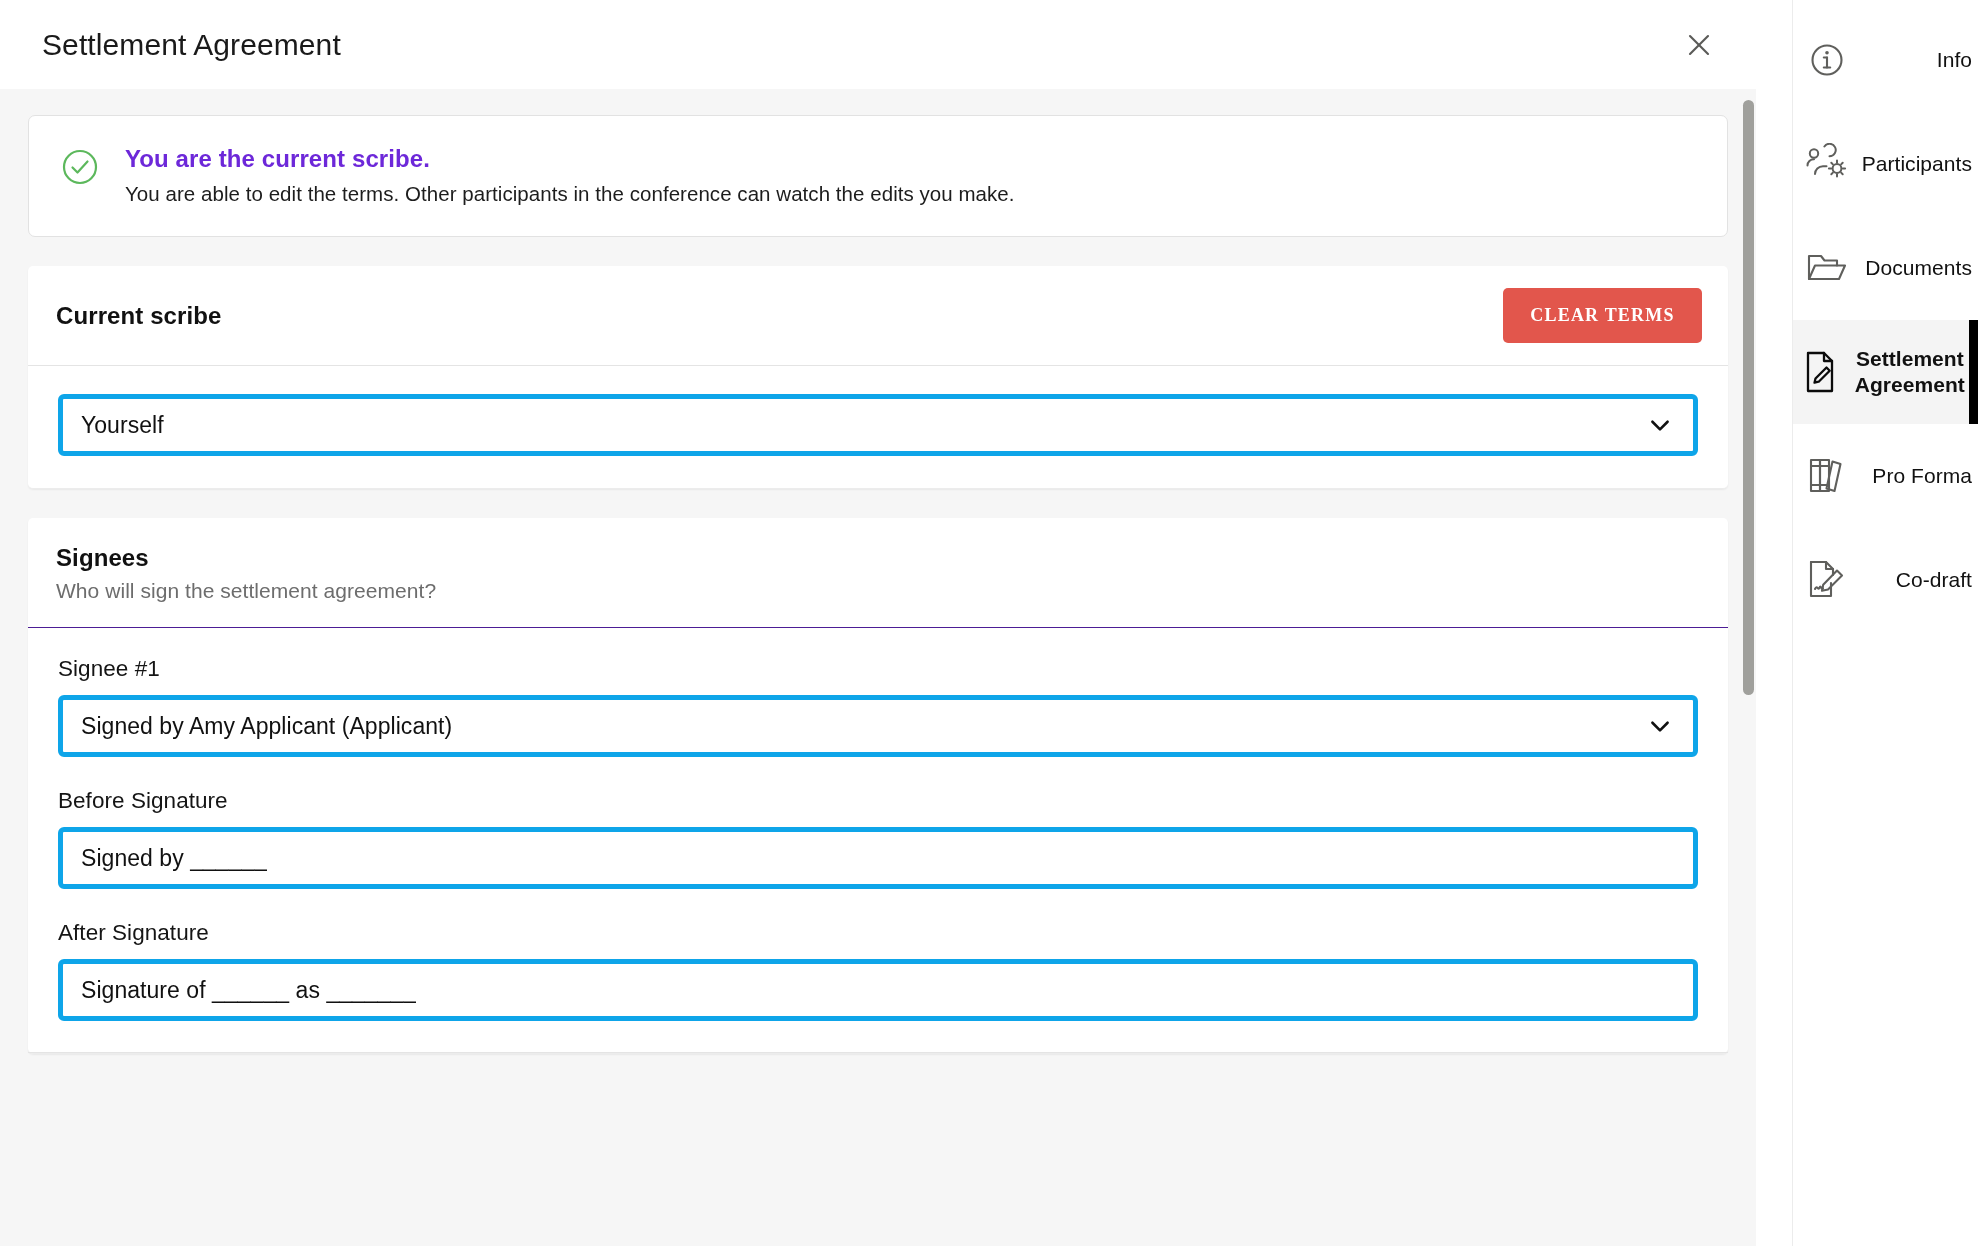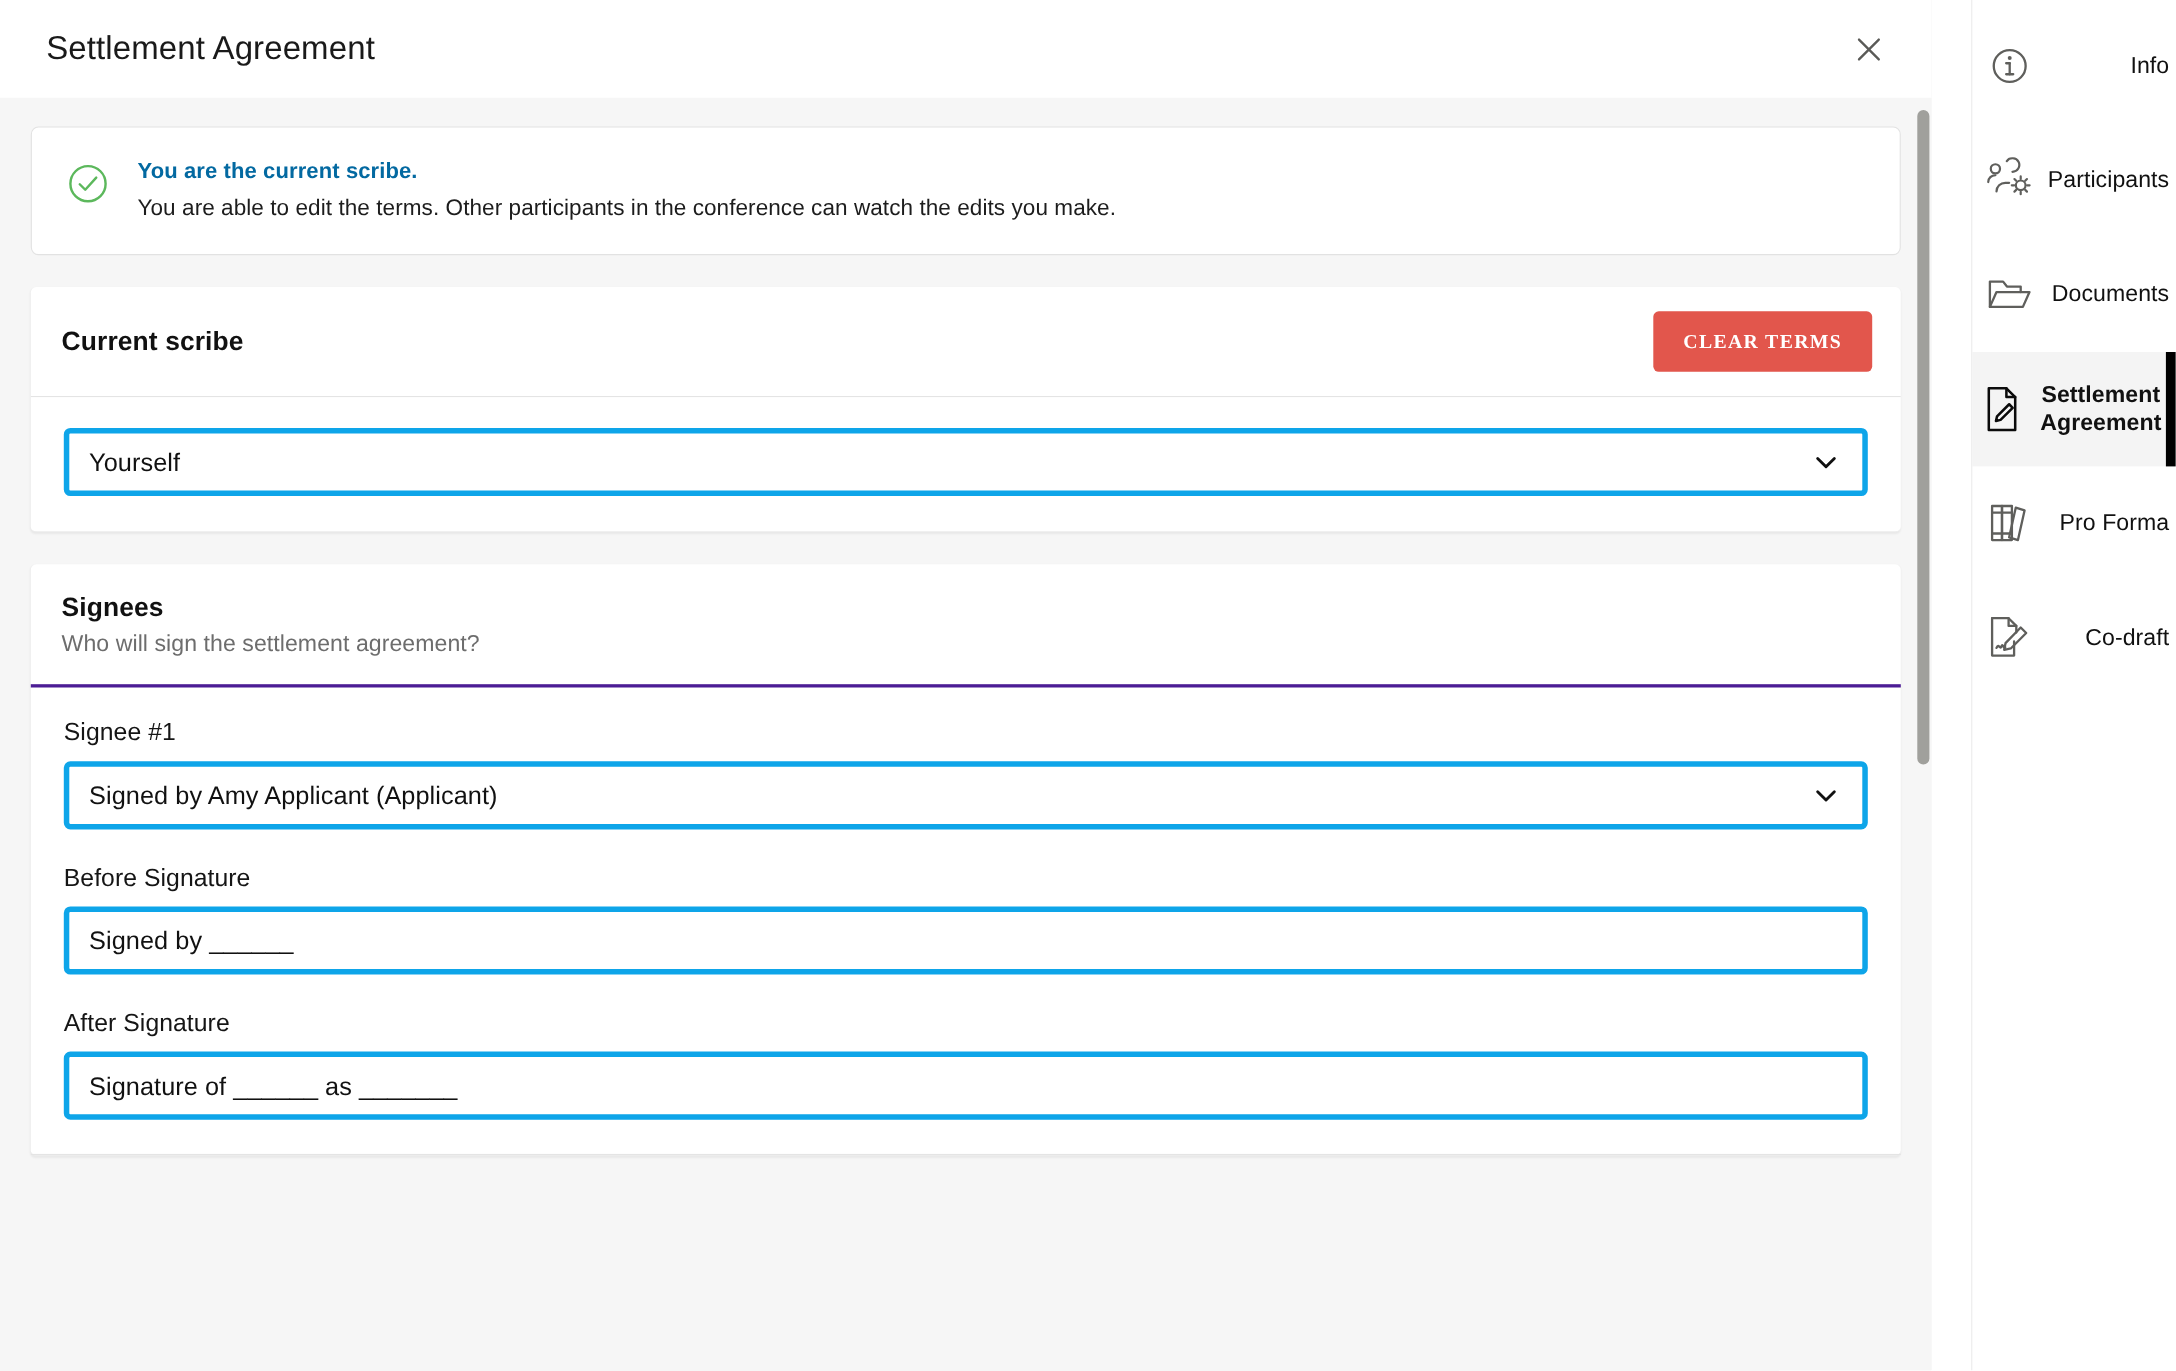--- a/index.html
+++ b/index.html
@@ -58,23 +58,23 @@
     border: 1px solid #e2e2e2;
     border-radius: 7px;
     padding: 28px 30px 30px 30px;
     display: flex;
     gap: 24px;
     align-items: flex-start;
   }
   .alert-icon { flex: 0 0 auto; margin-top: 2px; }
   .alert-text { padding-top: 1px; }
   .alert-title {
-    font-size: 20px;
+    font-size: 24px;
     font-weight: bold;
-    color: #0369a1;
+    color: #6d28d9;
     margin-bottom: 9px;
     letter-spacing: 0.1px;
   }
   .alert-desc {
     font-size: 20.5px;
     color: #1d1d1d;
     letter-spacing: 0.05px;
   }
 
   
@@ -115,21 +115,21 @@
     padding: 17px 27px;
     cursor: pointer;
     white-space: nowrap;
   }
 
   .card-section { padding: 28px 30px 32px 30px; }
 
   
   .section-head {
     padding: 26px 28px 24px 28px;
-    border-bottom: 3px solid #4c1d95;
+    border-bottom: 1px solid #4c1d95;
   }
   .section-title {
     font-size: 24px;
     font-weight: bold;
     color: #111111;
     margin-bottom: 7px;
     letter-spacing: 0.1px;
   }
   .section-sub {
     font-size: 21px;

